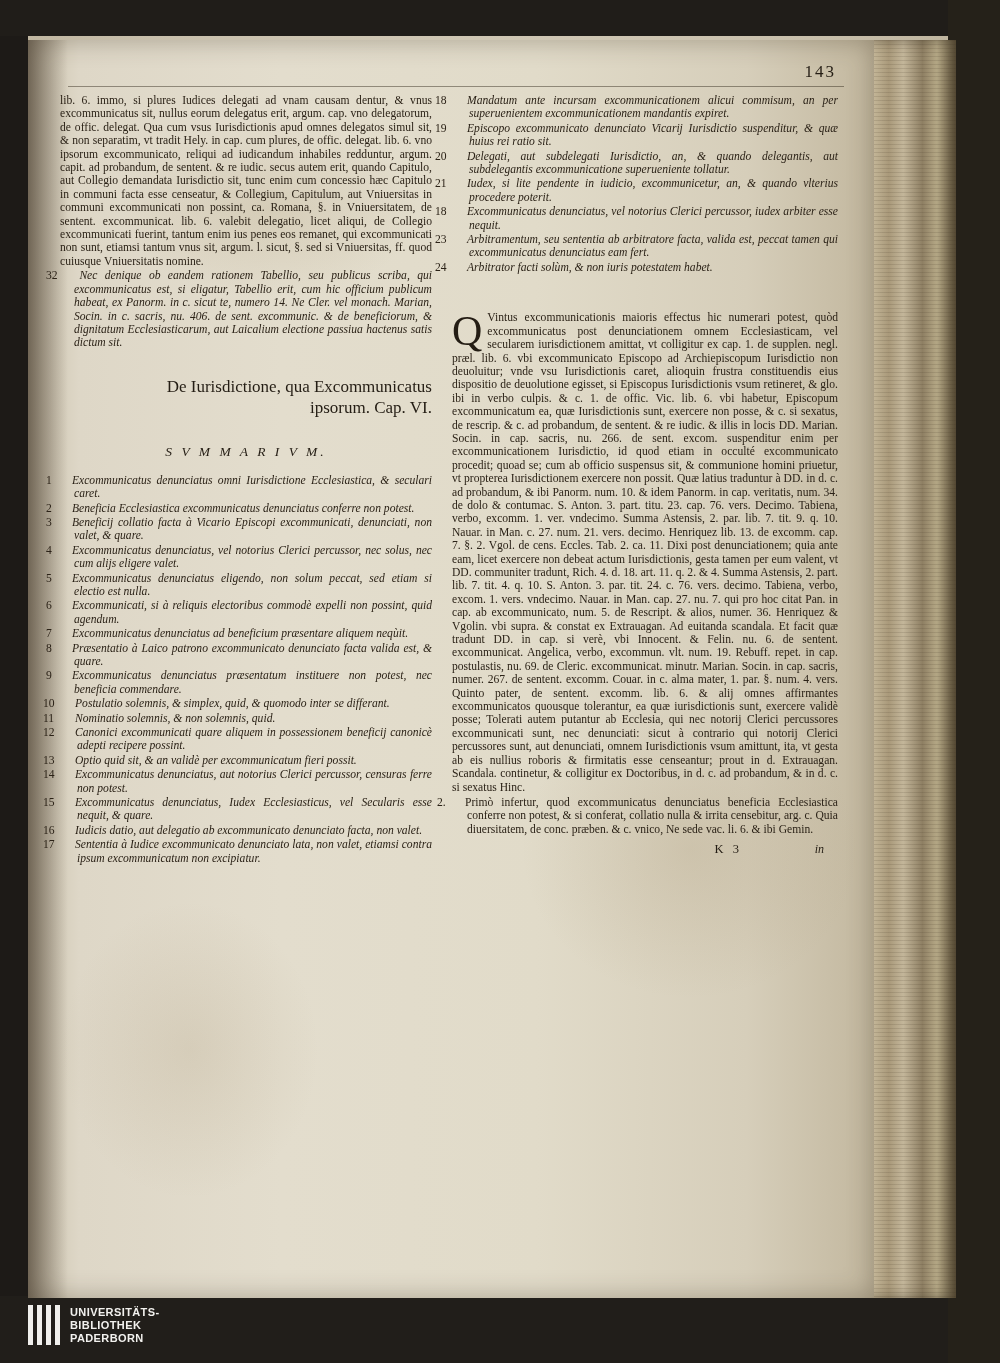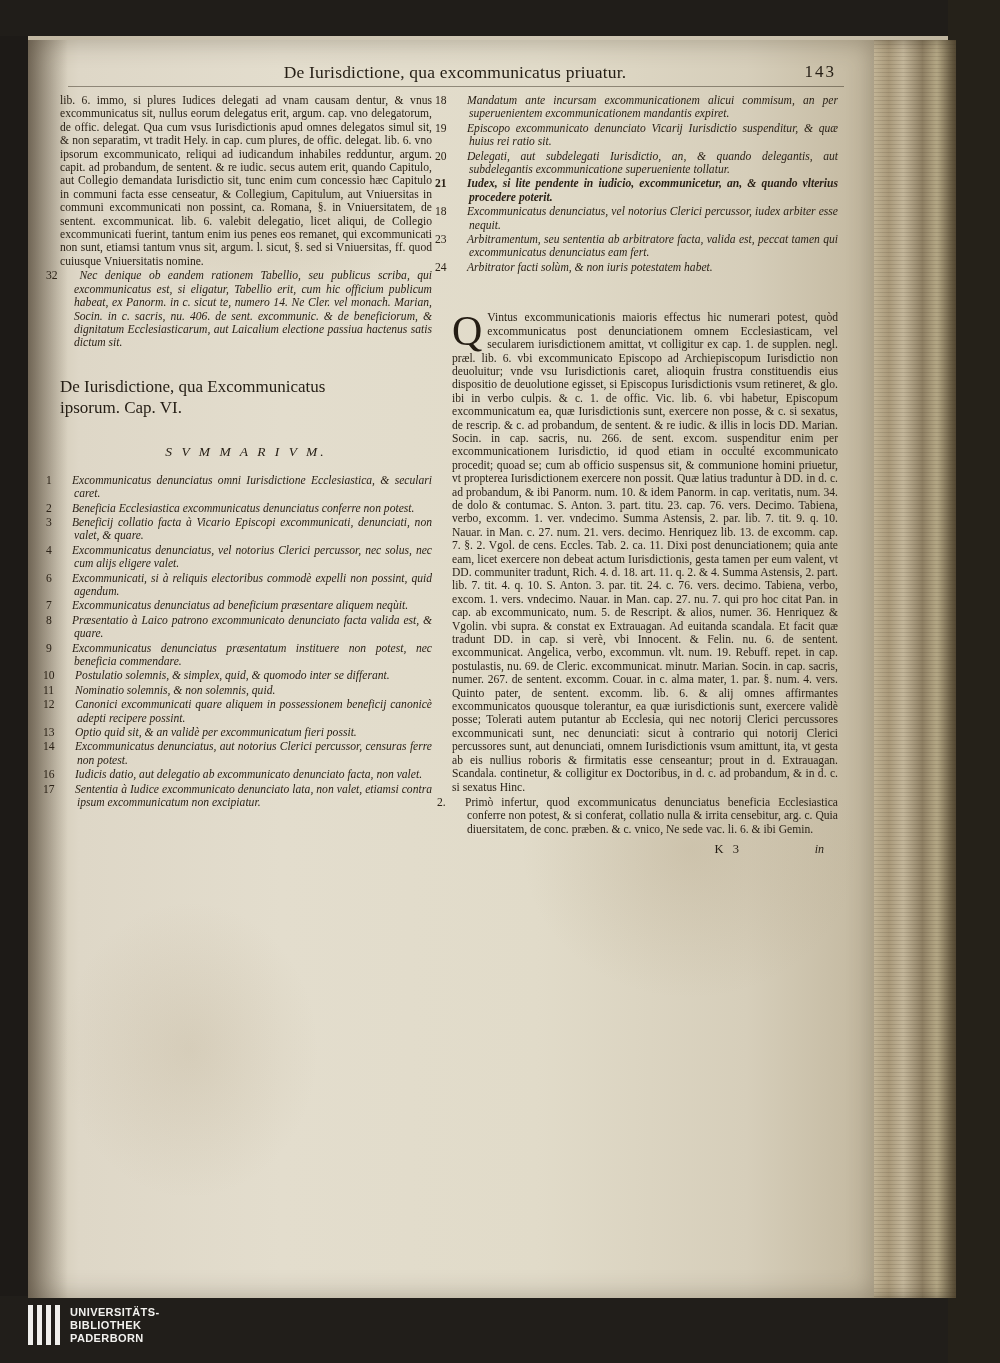--- a/index.html
+++ b/index.html
@@ -73,21 +73,21 @@
     margin:0 0 1px 0;
     font-size:11.6px;
     line-height:13.4px;
     text-align:justify;
     color:#2b2217;
     font-family:"Liberation Serif", serif;
   }
   p.t.hang{padding-left:14px;text-indent:-14px;}
   .num{display:inline-block;min-width:12px;}
   .cap-head{
-    text-align:left;margin:26px 0 4px 0;
+    text-align:right;margin:26px 0 4px 0;
     font-size:17px;line-height:21px;
   }
   .cap-head .l2{display:block;}
   .summ{
     text-align:center;margin:26px 0 14px 0;
     font-size:13.5px;letter-spacing:3px;font-style:italic;
   }
   .it{font-style:italic;}
   .dropcap-para{position:relative;min-height:56px;}
   .dropcap{
@@ -126,21 +126,20 @@
   <div id="leaf"></div>
   <div id="gutter"></div>
 
   <div class="stain" style="left:120px;top:120px;width:300px;height:180px;background:radial-gradient(ellipse,rgba(160,140,100,.20),rgba(160,140,100,0) 70%);"></div>
   <div class="stain" style="left:520px;top:700px;width:340px;height:300px;background:radial-gradient(ellipse,rgba(150,128,90,.18),rgba(150,128,90,0) 70%);"></div>
   <div class="stain" style="left:60px;top:900px;width:260px;height:300px;background:radial-gradient(ellipse,rgba(150,128,90,.15),rgba(150,128,90,0) 70%);"></div>
 
   <div id="page">
 
     <div class="hdr">
-      <div class="title">De Iurisdictione, qua excommunicatus priuatur.</div>
       <div class="folio">143</div>
       <div class="rule"></div>
     </div>
 
     <div class="cols">
 
       <div class="col left">
 
         <p class="t">lib. 6. immo, si plures Iudices delegati ad vnam causam dentur, &amp; vnus excommunicatus sit, nullus eorum delegatus erit, argum. cap. vno delegatorum, de offic. delegat. Qua cum vsus Iurisdictionis apud omnes delegatos simul sit, &amp; non separatim, vt tradit Hely. in cap. cum plures, de offic. delegat. lib. 6. vno ipsorum excommunicato, reliqui ad iudicandum inhabiles redduntur, argum. capit. ad probandum, de sentent. &amp; re iudic. secus autem erit, quando Capitulo, aut Collegio demandata Iurisdictio sit, tunc enim cum concessio hæc Capitulo in communi facta esse censeatur, &amp; Collegium, Capitulum, aut Vniuersitas in communi excommunicati non possint, ca. Romana, §. in Vniuersitatem, de sentent. excommunicat. lib. 6. valebit delegatio, licet aliqui, de Collegio excommunicati fuerint, tantum enim ius penes eos remanet, qui excommunicati non sunt, etiamsi tantum vnus sit, argum. l. sicut, §. sed si Vniuersitas, ff. quod cuiusque Vniuersitatis nomine.</p>
 
@@ -153,40 +152,42 @@
           <span class="l2">De Iurisdictione, qua Excommunicatus</span>
           <span class="l2">ipsorum.   Cap.  VI.</span>
         </div>
 
         <div class="summ">S V M M A R I V M.</div>
 
         <p class="t hang"><span class="num">1</span><span class="it">Excommunicatus denunciatus omni Iurisdictione Ecclesiastica, &amp; seculari caret.</span></p>
         <p class="t hang"><span class="num">2</span><span class="it">Beneficia Ecclesiastica excommunicatus denunciatus conferre non potest.</span></p>
         <p class="t hang"><span class="num">3</span><span class="it">Beneficij collatio facta à Vicario Episcopi excommunicati, denunciati, non valet, &amp; quare.</span></p>
         <p class="t hang"><span class="num">4</span><span class="it">Excommunicatus denunciatus, vel notorius Clerici percussor, nec solus, nec cum alijs eligere valet.</span></p>
+        <p class="t hang"><span class="num">5</span><span class="it">Excommunicatus denunciatus eligendo, non solum peccat, sed etiam si electio est nulla.</span></p>
         <p class="t hang"><span class="num">6</span><span class="it">Excommunicati, si à reliquis electoribus commodè expelli non possint, quid agendum.</span></p>
         <p class="t hang"><span class="num">7</span><span class="it">Excommunicatus denunciatus ad beneficium præsentare aliquem neqùit.</span></p>
         <p class="t hang"><span class="num">8</span><span class="it">Præsentatio à Laico patrono excommunicato denunciato facta valida est, &amp; quare.</span></p>
         <p class="t hang"><span class="num">9</span><span class="it">Excommunicatus denunciatus præsentatum instituere non potest, nec beneficia commendare.</span></p>
         <p class="t hang" style="padding-left:17px;text-indent:-17px;"><span class="num" style="min-width:15px;">10</span><span class="it">Postulatio solemnis, &amp; simplex, quid, &amp; quomodo inter se differant.</span></p>
         <p class="t hang" style="padding-left:17px;text-indent:-17px;"><span class="num" style="min-width:15px;">11</span><span class="it">Nominatio solemnis, &amp; non solemnis, quid.</span></p>
         <p class="t hang" style="padding-left:17px;text-indent:-17px;"><span class="num" style="min-width:15px;">12</span><span class="it">Canonici excommunicati quare aliquem in possessionem beneficij canonicè adepti recipere possint.</span></p>
         <p class="t hang" style="padding-left:17px;text-indent:-17px;"><span class="num" style="min-width:15px;">13</span><span class="it">Optio quid sit, &amp; an validè per excommunicatum fieri possit.</span></p>
         <p class="t hang" style="padding-left:17px;text-indent:-17px;"><span class="num" style="min-width:15px;">14</span><span class="it">Excommunicatus denunciatus, aut notorius Clerici percussor, censuras ferre non potest.</span></p>
+        <p class="t hang" style="padding-left:17px;text-indent:-17px;"><span class="num" style="min-width:15px;">15</span><span class="it">Excommunicatus denunciatus, Iudex Ecclesiasticus, vel Secularis esse nequit, &amp; quare.</span></p>
         <p class="t hang" style="padding-left:17px;text-indent:-17px;"><span class="num" style="min-width:15px;">16</span><span class="it">Iudicis datio, aut delegatio ab excommunicato denunciato facta, non valet.</span></p>
         <p class="t hang" style="padding-left:17px;text-indent:-17px;"><span class="num" style="min-width:15px;">17</span><span class="it">Sententia à Iudice excommunicato denunciato lata, non valet, etiamsi contra ipsum excommunicatum non excipiatur.</span></p>
 
       </div>
 
       <div class="col right">
 
         <p class="t hang" style="padding-left:17px;text-indent:-17px;"><span class="num" style="min-width:15px;">18</span><span class="it">Mandatum ante incursam excommunicationem alicui commisum, an per superuenientem excommunicationem mandantis expiret.</span></p>
         <p class="t hang" style="padding-left:17px;text-indent:-17px;"><span class="num" style="min-width:15px;">19</span><span class="it">Episcopo excommunicato denunciato Vicarij Iurisdictio suspenditur, &amp; quæ huius rei ratio sit.</span></p>
         <p class="t hang" style="padding-left:17px;text-indent:-17px;"><span class="num" style="min-width:15px;">20</span><span class="it">Delegati, aut subdelegati Iurisdictio, an, &amp; quando delegantis, aut subdelegantis excommunicatione superueniente tollatur.</span></p>
-        <p class="t hang" style="padding-left:17px;text-indent:-17px;font-weight:bold;"><span class="num" style="min-width:15px;">21</span><span class="it">Iudex, si lite pendente in iudicio, excommunicetur, an, &amp; quando vlterius procedere poterit.</span></p>
+        <p class="t hang" style="padding-left:17px;text-indent:-17px;"><span class="num" style="min-width:15px;">21</span><span class="it">Iudex, si lite pendente in iudicio, excommunicetur, an, &amp; quando vlterius procedere poterit.</span></p>
         <p class="t hang" style="padding-left:17px;text-indent:-17px;"><span class="num" style="min-width:15px;">18</span><span class="it">Excommunicatus denunciatus, vel notorius Clerici percussor, iudex arbiter esse nequit.</span></p>
         <p class="t hang" style="padding-left:17px;text-indent:-17px;"><span class="num" style="min-width:15px;">23</span><span class="it">Arbitramentum, seu sententia ab arbitratore facta, valida est, peccat tamen qui excommunicatus denunciatus eam fert.</span></p>
         <p class="t hang" style="padding-left:17px;text-indent:-17px;"><span class="num" style="min-width:15px;">24</span><span class="it">Arbitrator facti solùm, &amp; non iuris potestatem habet.</span></p>
 
         <div style="height:36px;"></div>
 
         <div class="dropcap-para">
           <span class="dropcap">Q</span>
           <p class="t">Vintus excommunicationis maioris effectus hic numerari potest, quòd excommunicatus post denunciationem omnem Ecclesiasticam, vel secularem iurisdictionem amittat, vt colligitur ex cap. 1. de supplen. negl. præl. lib. 6. vbi excommunicato Episcopo ad Archiepiscopum Iurisdictio non deuoluitur; vnde vsu Iurisdictionis caret, alioquin frustra constituendis eius dispositio de deuolutione egisset, si Episcopus Iurisdictionis vsum retineret, &amp; glo. ibi in verbo culpis. &amp; c. 1. de offic. Vic. lib. 6. vbi habetur, Episcopum excommunicatum ea, quæ Iurisdictionis sunt, exercere non posse, &amp; c. si sexatus, de rescrip. &amp; c. ad probandum, de sentent. &amp; re iudic. &amp; illis in locis DD. Marian. Socin. in cap. sacris, nu. 266. de sent. excom. suspenditur enim per excommunicationem Iurisdictio, id quod etiam in occulté excommunicato procedit; quoad se; cum ab officio suspensus sit, &amp; communione homini priuetur, vt propterea Iurisdictionem exercere non possit. Quæ latius traduntur à DD. in d. c. ad probandum, &amp; ibi Panorm. num. 10. &amp; idem Panorm. in cap. veritatis, num. 34. de dolo &amp; contumac. S. Anton. 3. part. titu. 23. cap. 76. vers. Decimo. Tabiena, verbo, excomm. 1. ver. vndecimo. Summa Astensis, 2. par. lib. 7. tit. 9. q. 10. Nauar. in Man. c. 27. num. 21. vers. decimo. Henriquez lib. 13. de excomm. cap. 7. §. 2. Vgol. de cens. Eccles. Tab. 2. ca. 11. Dixi post denunciationem; quia ante eam, licet exercere non debeat actum Iurisdictionis, gesta tamen per eum valent, vt DD. communiter tradunt, Rich. 4. d. 18. art. 11. q. 2. &amp; 4. Summa Astensis, 2. part. lib. 7. tit. 4. q. 10. S. Anton. 3. par. tit. 24. c. 76. vers. decimo. Tabiena, verbo, excom. 1. vers. vndecimo. Nauar. in Man. cap. 27. nu. 7. qui pro hoc citat Pan. in cap. ab excommunicato, num. 5. de Rescript. &amp; alios, numer. 36. Henriquez &amp; Vgolin. vbi supra. &amp; constat ex Extrauagan. Ad euitanda scandala. Et facit quæ tradunt DD. in cap. si verè, vbi Innocent. &amp; Felin. nu. 6. de sentent. excommunicat. Angelica, verbo, excommun. vlt. num. 19. Rebuff. repet. in cap. postulastis, nu. 69. de Cleric. excommunicat. minutr. Marian. Socin. in cap. sacris, numer. 267. de sentent. excomm. Couar. in c. alma mater, 1. par. §. num. 4. vers. Quinto pater, de sentent. excomm. lib. 6. &amp; alij omnes affirmantes excommunicatos quousque tolerantur, ea quæ iurisdictionis sunt, exercere validè posse; Tolerati autem putantur ab Ecclesia, qui nec notorij Clerici percussores excommunicati sunt, nec denunciati: sicut à contrario qui notorij Clerici percussores sunt, aut denunciati, omnem Iurisdictionis vsum amittunt, ita, vt gesta ab eis nullius roboris &amp; firmitatis esse censeantur; prout in d. Extrauagan. Scandala. continetur, &amp; colligitur ex Doctoribus, in d. c. ad probandum, &amp; in d. c. si sexatus Hinc.</p>
         </div>

